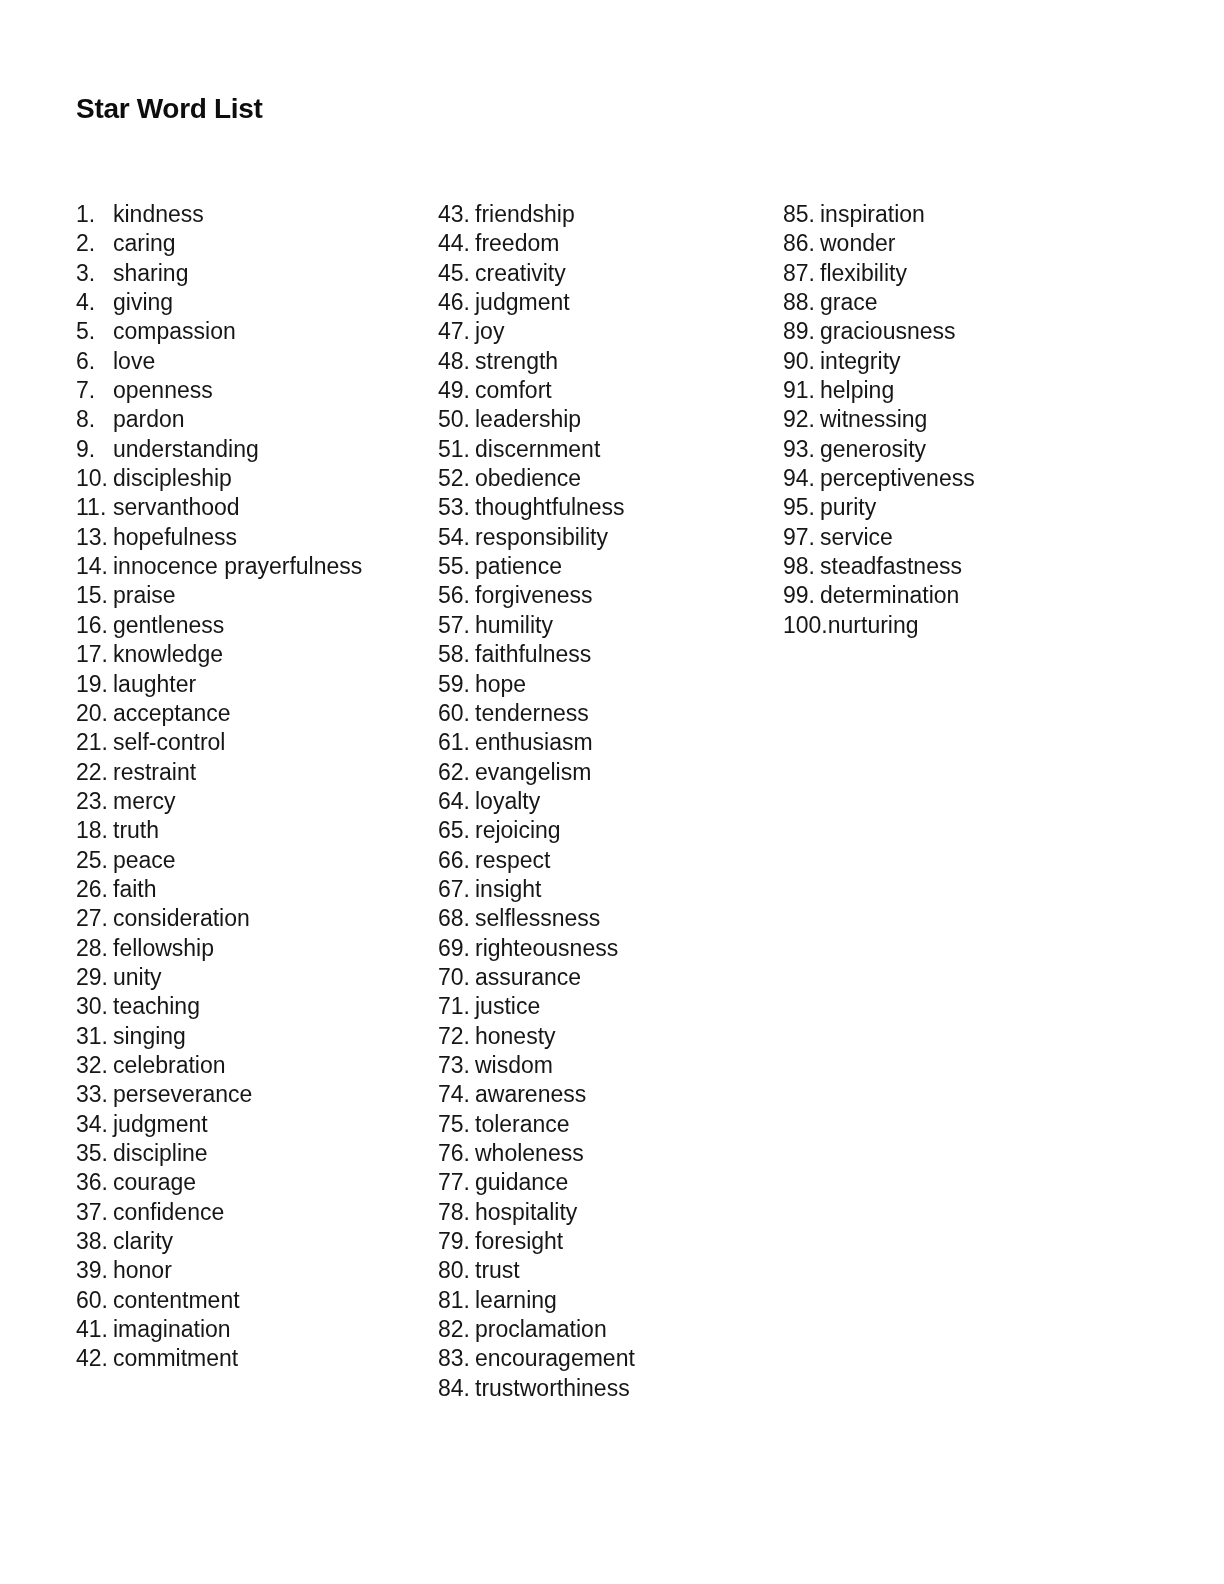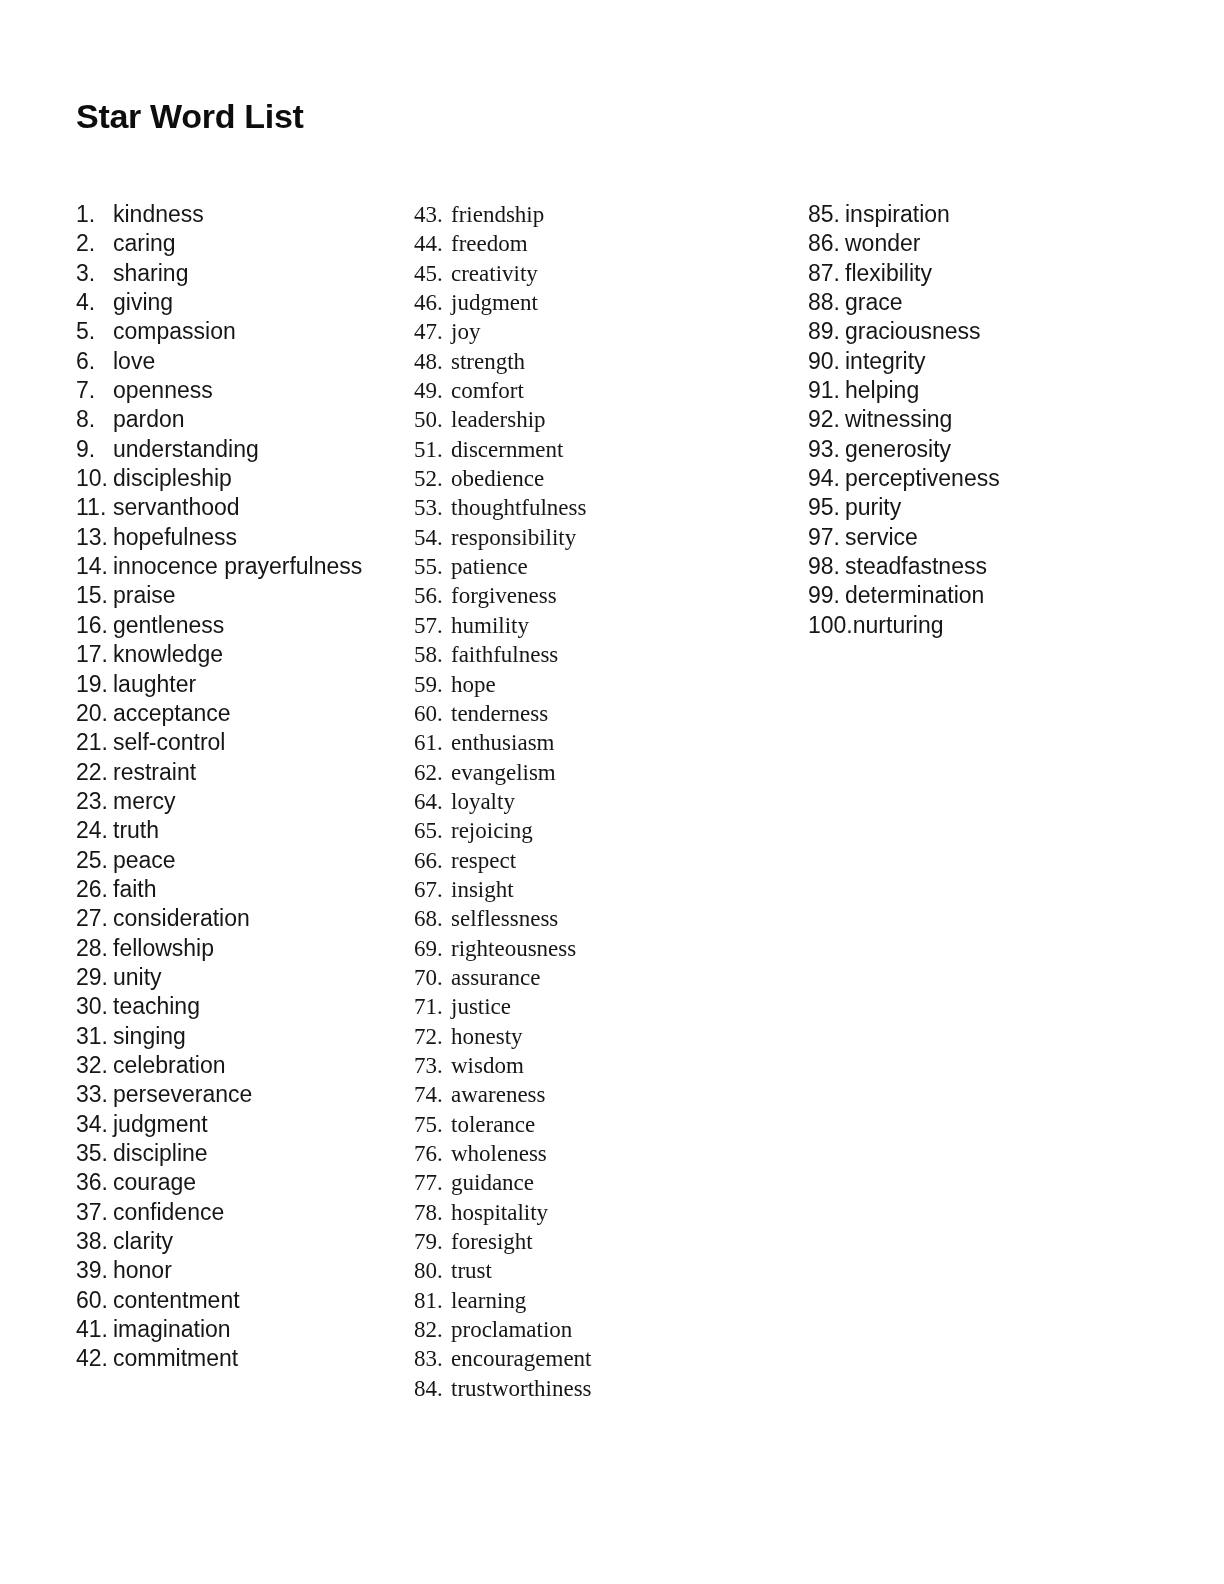--- a/index.html
+++ b/index.html
@@ -9,34 +9,34 @@
     background: #ffffff;
     font-family: "Liberation Sans", sans-serif;
     color: #161616;
     position: relative;
     overflow: hidden;
   }
   .page-title {
     position: absolute;
     left: 76px;
     top: 74px;
-    font-size: 34px;
+    font-size: 28px;
     font-weight: bold;
     color: #0d0d0d;
     letter-spacing: -0.3px;
     white-space: nowrap;
   }
   .col {
     position: absolute;
     top: 200px;
     width: 362px;
   }
   .col-1 { left: 76px; }
-  .col-2 { left: 414px; font-family: Liberation Serif, serif; }
-  .col-3 { left: 808px; }
+  .col-2 { left: 438px; }
+  .col-3 { left: 783px; }
   .item {
     display: flex;
     align-items: baseline;
     height: 29.35px;
     line-height: 29.35px;
     font-size: 23px;
     white-space: nowrap;
   }
   .num {
     flex: 0 0 auto;
@@ -131,21 +131,21 @@
       </div>
       <div class="item">
         <span class="num">22.</span>
         <span class="word">restraint</span>
       </div>
       <div class="item">
         <span class="num">23.</span>
         <span class="word">mercy</span>
       </div>
       <div class="item">
-        <span class="num">24.</span>
+        <span class="num">18.</span>
         <span class="word">truth</span>
       </div>
       <div class="item">
         <span class="num">25.</span>
         <span class="word">peace</span>
       </div>
       <div class="item">
         <span class="num">26.</span>
         <span class="word">faith</span>
       </div>

